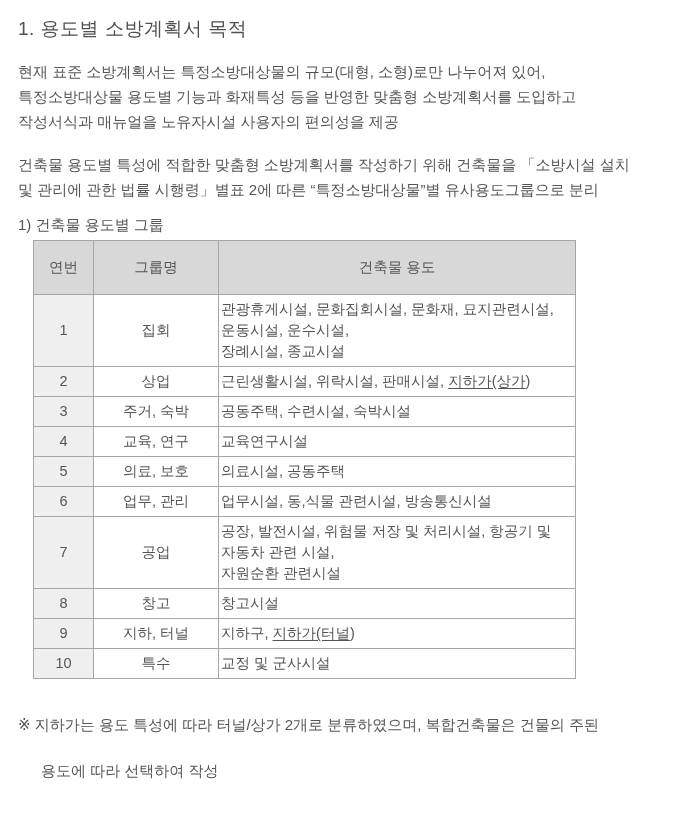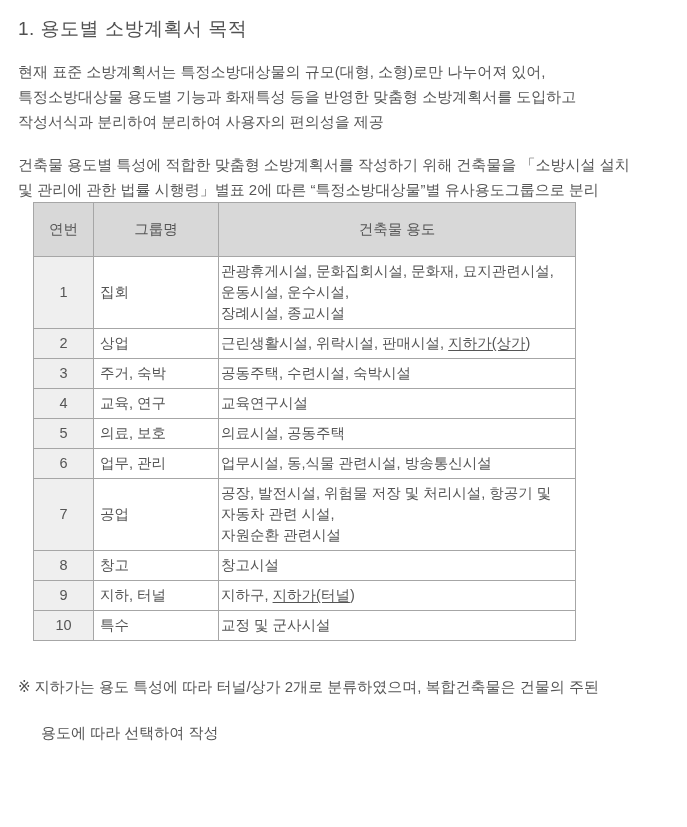--- a/index.html
+++ b/index.html
@@ -39,40 +39,41 @@
   .usage-table th,.usage-table td{
     border:1px solid var(--border);
     line-height:21px;vertical-align:middle;
   }
   .usage-table th{
     background:var(--header-bg);font-weight:400;
     text-align:center;padding:16px 4px;
   }
   .usage-table td{padding:4px 6px;}
   .usage-table td.col-no{background:var(--no-bg);text-align:center;}
-  .usage-table td.col-group{margin-top:8px;}
+  .usage-table td.col-group{text-align:center;margin-top:8px;}
   .usage-table td.col-usage{text-align:left;padding:4px 2px;white-space:pre-line;}
   .u{text-decoration:underline;text-underline-offset:2px;}
   .note{font-size:15px;line-height:23px;white-space:pre-line;}
   .note-asterisk{margin-top:11px;}
   .note-asterisk .cont-line{padding-left:23px;}
 </style>
 </head>
 <body>
 
 <div class="page">
 
   <h1 class="sec-heading">1. 용도별 소방계획서 목적</h1>
   <p class="body">현재 표준 소방계획서는 특정소방대상물의 규모(대형, 소형)로만 나누어져 있어,
 특정소방대상물 용도별 기능과 화재특성 등을 반영한 맞춤형 소방계획서를 도입하고
-작성서식과 분리하여 분리하여 사용자의 편의성을 제공</p>
+작성서식과 매뉴얼을 노유자시설 사용자의 편의성을 제공</p>
 
   <p class="body" style="margin-top:18px;">건축물 용도별 특성에 적합한 맞춤형 소방계획서를 작성하기 위해 건축물을 「소방시설 설치
 및 관리에 관한 법률 시행령」별표 2에 따른 “특정소방대상물”별 유사용도그룹으로 분리</p>
 
+  <div class="table-label">1) 건축물 용도별 그룹</div>
 
   <table class="usage-table">
     <colgroup>
       <col class="c-no">
         <col class="c-group">
         <col class="c-usage">
     </colgroup>
     <thead>
       <tr>
         <th>연번</th>

